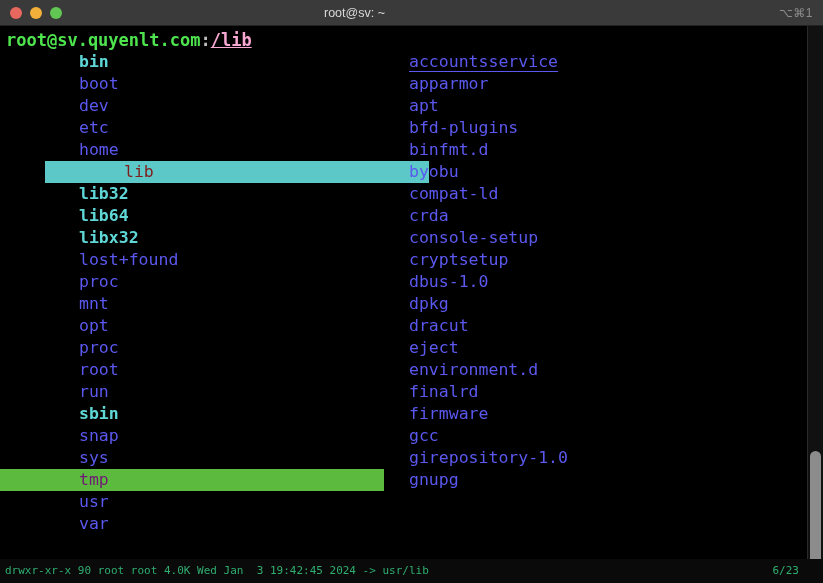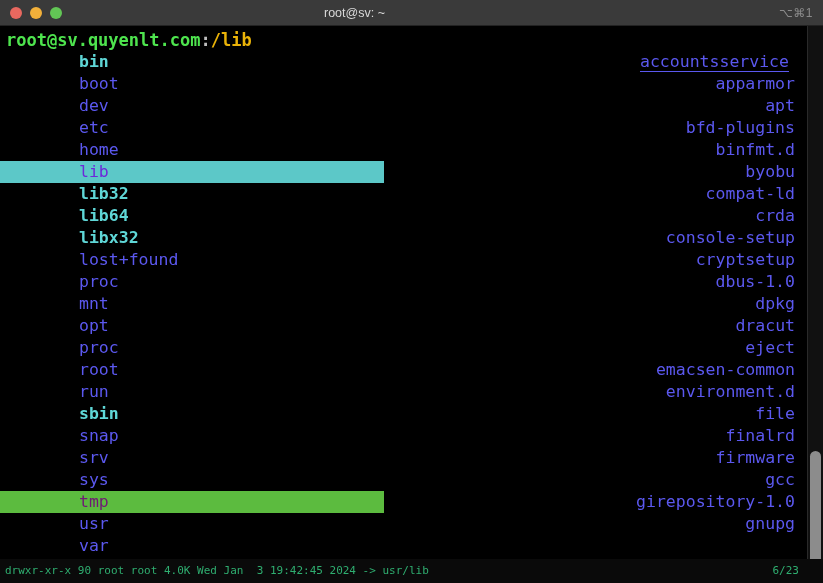--- a/index.html
+++ b/index.html
@@ -88,35 +88,34 @@
   #prompt-line {
     position: absolute;
     left: 6px; top: 3px;
     font-size: 17px;
     line-height: 22px;
     white-space: pre;
     letter-spacing: 0px;
   }
   .p-user  { color: #4ee44e; font-weight: bold; }
   .p-colon { color: #bdbdbd; font-weight: bold; }
-  .p-path  { color: #eab308; font-weight: bold; }
+  .p-path  { color: #f9a8d4; font-weight: bold; text-decoration: underline; }
 
   
   .column {
     position: absolute;
     top: 25px;
   }
   #col-left {
     left: 0px;
     width: 400px;
   }
   #col-right {
     left: 400px;
     width: 395px;
-    text-align: right;
   }
 
   .entry {
     height: 22px;
     line-height: 22px;
     font-size: 16.5px;
     white-space: pre;
     box-sizing: border-box;
     padding-left: 0;
   }
@@ -126,22 +125,23 @@
   }
   #col-right .entry {
     padding-left: 9px;
   }
 
   .dir      { color: #5b58ef; }
   .link     { color: #5fd7d7; font-weight: bold; }
 
   .sel-cyan {
     background: #5cc8c8;
-    color: #6d28d9;
+    color: #7f1d1d;
     font-weight: normal;
+    margin-left: 45px;
   }
   .sel-green {
     background: #5cbb3f;
     color: #701a75;
     font-weight: normal;
   }
   
   #col-left .sel-cyan,
   #col-left .sel-green {
     width: 384px;
@@ -229,21 +229,20 @@
         <div class="entry link">libx32</div>
         <div class="entry dir">lost+found</div>
         <div class="entry dir">proc</div>
         <div class="entry dir">mnt</div>
         <div class="entry dir">opt</div>
         <div class="entry dir">proc</div>
         <div class="entry dir">root</div>
         <div class="entry dir">run</div>
         <div class="entry link">sbin</div>
         <div class="entry dir">snap</div>
-        <div class="entry dir">srv</div>
         <div class="entry dir">sys</div>
         <div class="entry sel-green">tmp</div>
         <div class="entry dir">usr</div>
         <div class="entry dir">var</div>
       </div>
 
     <div class="column" id="col-right">
         <div class="entry dir underlined">accountsservice</div>
         <div class="entry dir">apparmor</div>
         <div class="entry dir">apt</div>
@@ -251,23 +250,21 @@
         <div class="entry dir">binfmt.d</div>
         <div class="entry dir">byobu</div>
         <div class="entry dir">compat-ld</div>
         <div class="entry dir">crda</div>
         <div class="entry dir">console-setup</div>
         <div class="entry dir">cryptsetup</div>
         <div class="entry dir">dbus-1.0</div>
         <div class="entry dir">dpkg</div>
         <div class="entry dir">dracut</div>
         <div class="entry dir">eject</div>
-        <div class="entry dir">emacsen-common</div>
         <div class="entry dir">environment.d</div>
-        <div class="entry dir">file</div>
         <div class="entry dir">finalrd</div>
         <div class="entry dir">firmware</div>
         <div class="entry dir">gcc</div>
         <div class="entry dir">girepository-1.0</div>
         <div class="entry dir">gnupg</div>
       </div>
 
     <div id="scroll-track">
       <div id="scroll-thumb"></div>
     </div>

